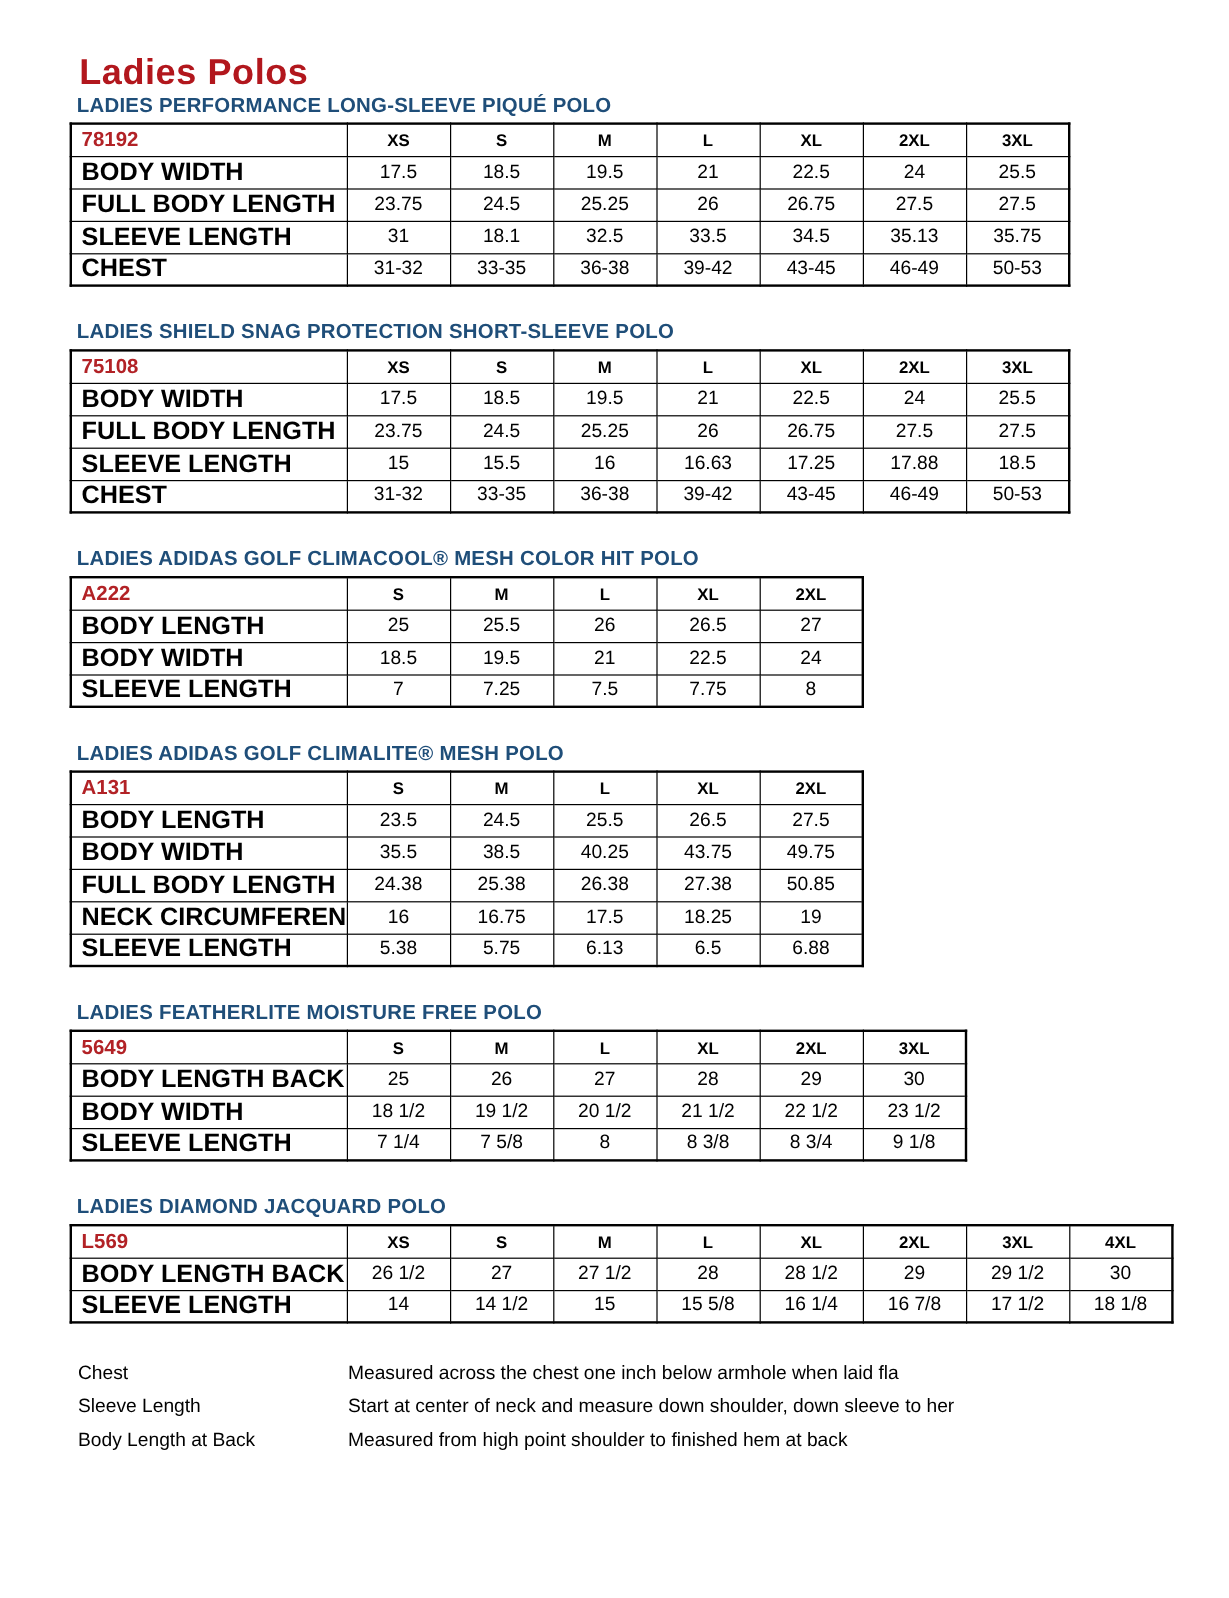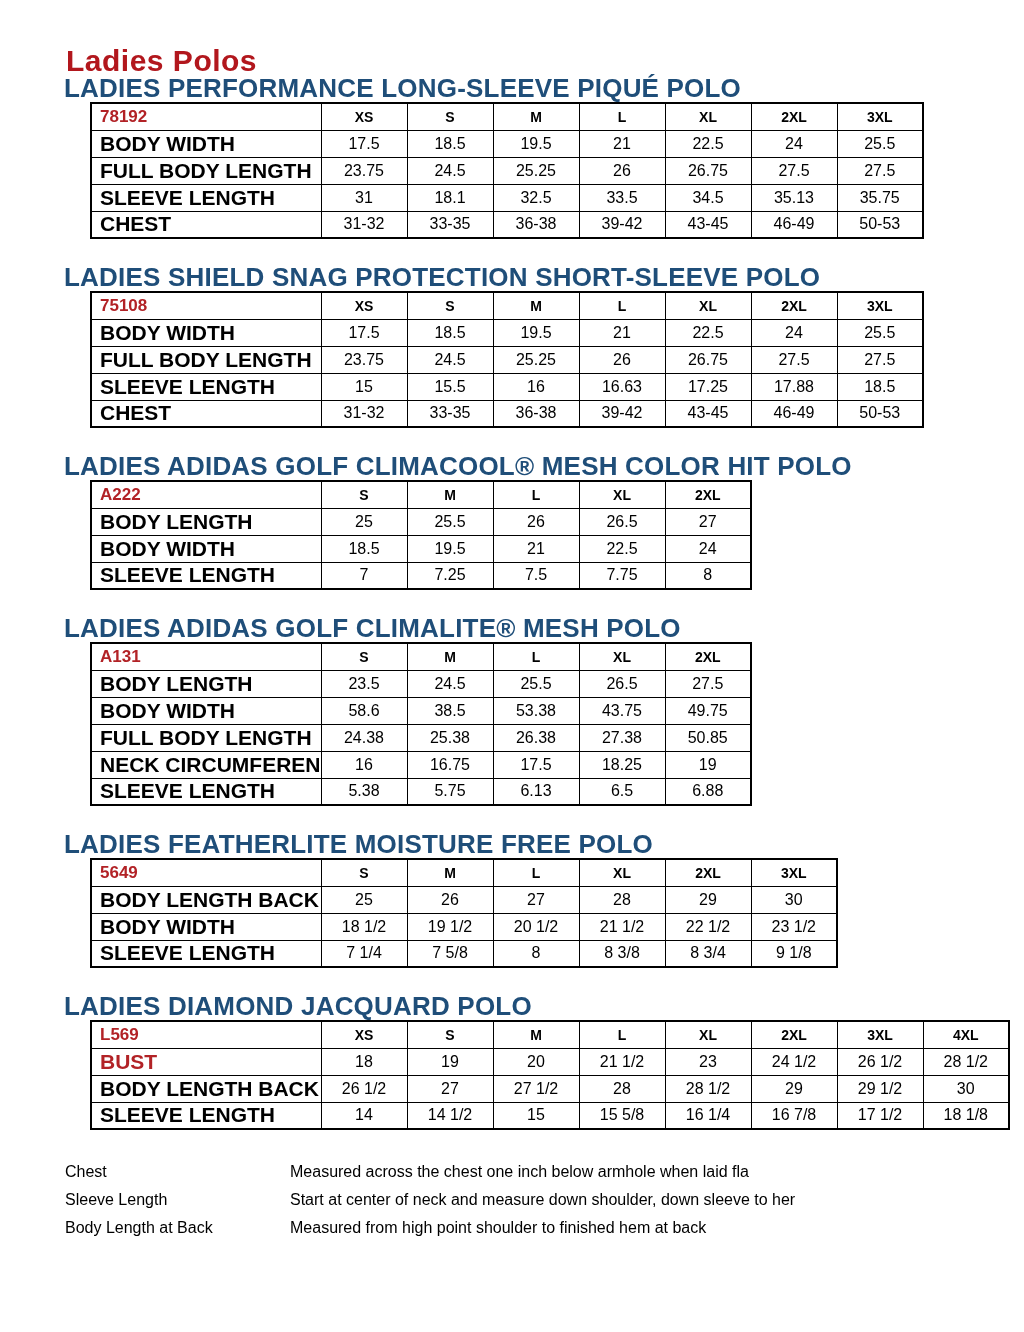--- a/index.html
+++ b/index.html
@@ -22,27 +22,27 @@
   }
   .page-title{
     margin:44px 0 0 66px;
     font-size:30px;line-height:34px;font-weight:700;
     color:var(--title-red);
     letter-spacing:.5px;
   }
   .product-section + .product-section{margin-top:28px;}
   .product-heading{
     margin:0 0 0 64px;
-    font-size:26px;line-height:20px;font-weight:700;
+    font-size:17px;line-height:20px;font-weight:700;
     color:var(--heading-blue);
     letter-spacing:.2px;
     white-space:nowrap;
   }
   table.size-table{
-    margin:4px 0 0 90px;
+    margin:4px 0 0 58px;
     border-collapse:collapse;
     table-layout:fixed;
     border:2px solid var(--border);
   }
   table.size-table th,table.size-table td{
     border:1px solid var(--border);
     height:27px;
     font-size:16px;
     text-align:center;
     vertical-align:middle;
@@ -295,23 +295,23 @@
             <tr>
               <td class="label-cell">BODY LENGTH</td>
               <td class="value-cell">23.5</td>
               <td class="value-cell">24.5</td>
               <td class="value-cell">25.5</td>
               <td class="value-cell">26.5</td>
               <td class="value-cell">27.5</td>
             </tr>
             <tr>
               <td class="label-cell">BODY WIDTH</td>
-              <td class="value-cell">58.6</td>
+              <td class="value-cell">35.5</td>
               <td class="value-cell">38.5</td>
-              <td class="value-cell">53.38</td>
+              <td class="value-cell">40.25</td>
               <td class="value-cell">43.75</td>
               <td class="value-cell">49.75</td>
             </tr>
             <tr>
               <td class="label-cell">FULL BODY LENGTH</td>
               <td class="value-cell">24.38</td>
               <td class="value-cell">25.38</td>
               <td class="value-cell">26.38</td>
               <td class="value-cell">27.38</td>
               <td class="value-cell">50.85</td>
@@ -410,31 +410,20 @@
               <th class="size-header">S</th>
               <th class="size-header">M</th>
               <th class="size-header">L</th>
               <th class="size-header">XL</th>
               <th class="size-header">2XL</th>
               <th class="size-header">3XL</th>
               <th class="size-header">4XL</th>
             </tr>
           </thead>
           <tbody>
-            <tr>
-              <td class="label-cell red">BUST</td>
-              <td class="value-cell">18</td>
-              <td class="value-cell">19</td>
-              <td class="value-cell">20</td>
-              <td class="value-cell">21 1/2</td>
-              <td class="value-cell">23</td>
-              <td class="value-cell">24 1/2</td>
-              <td class="value-cell">26 1/2</td>
-              <td class="value-cell">28 1/2</td>
-            </tr>
             <tr>
               <td class="label-cell">BODY LENGTH BACK</td>
               <td class="value-cell">26 1/2</td>
               <td class="value-cell">27</td>
               <td class="value-cell">27 1/2</td>
               <td class="value-cell">28</td>
               <td class="value-cell">28 1/2</td>
               <td class="value-cell">29</td>
               <td class="value-cell">29 1/2</td>
               <td class="value-cell">30</td>

